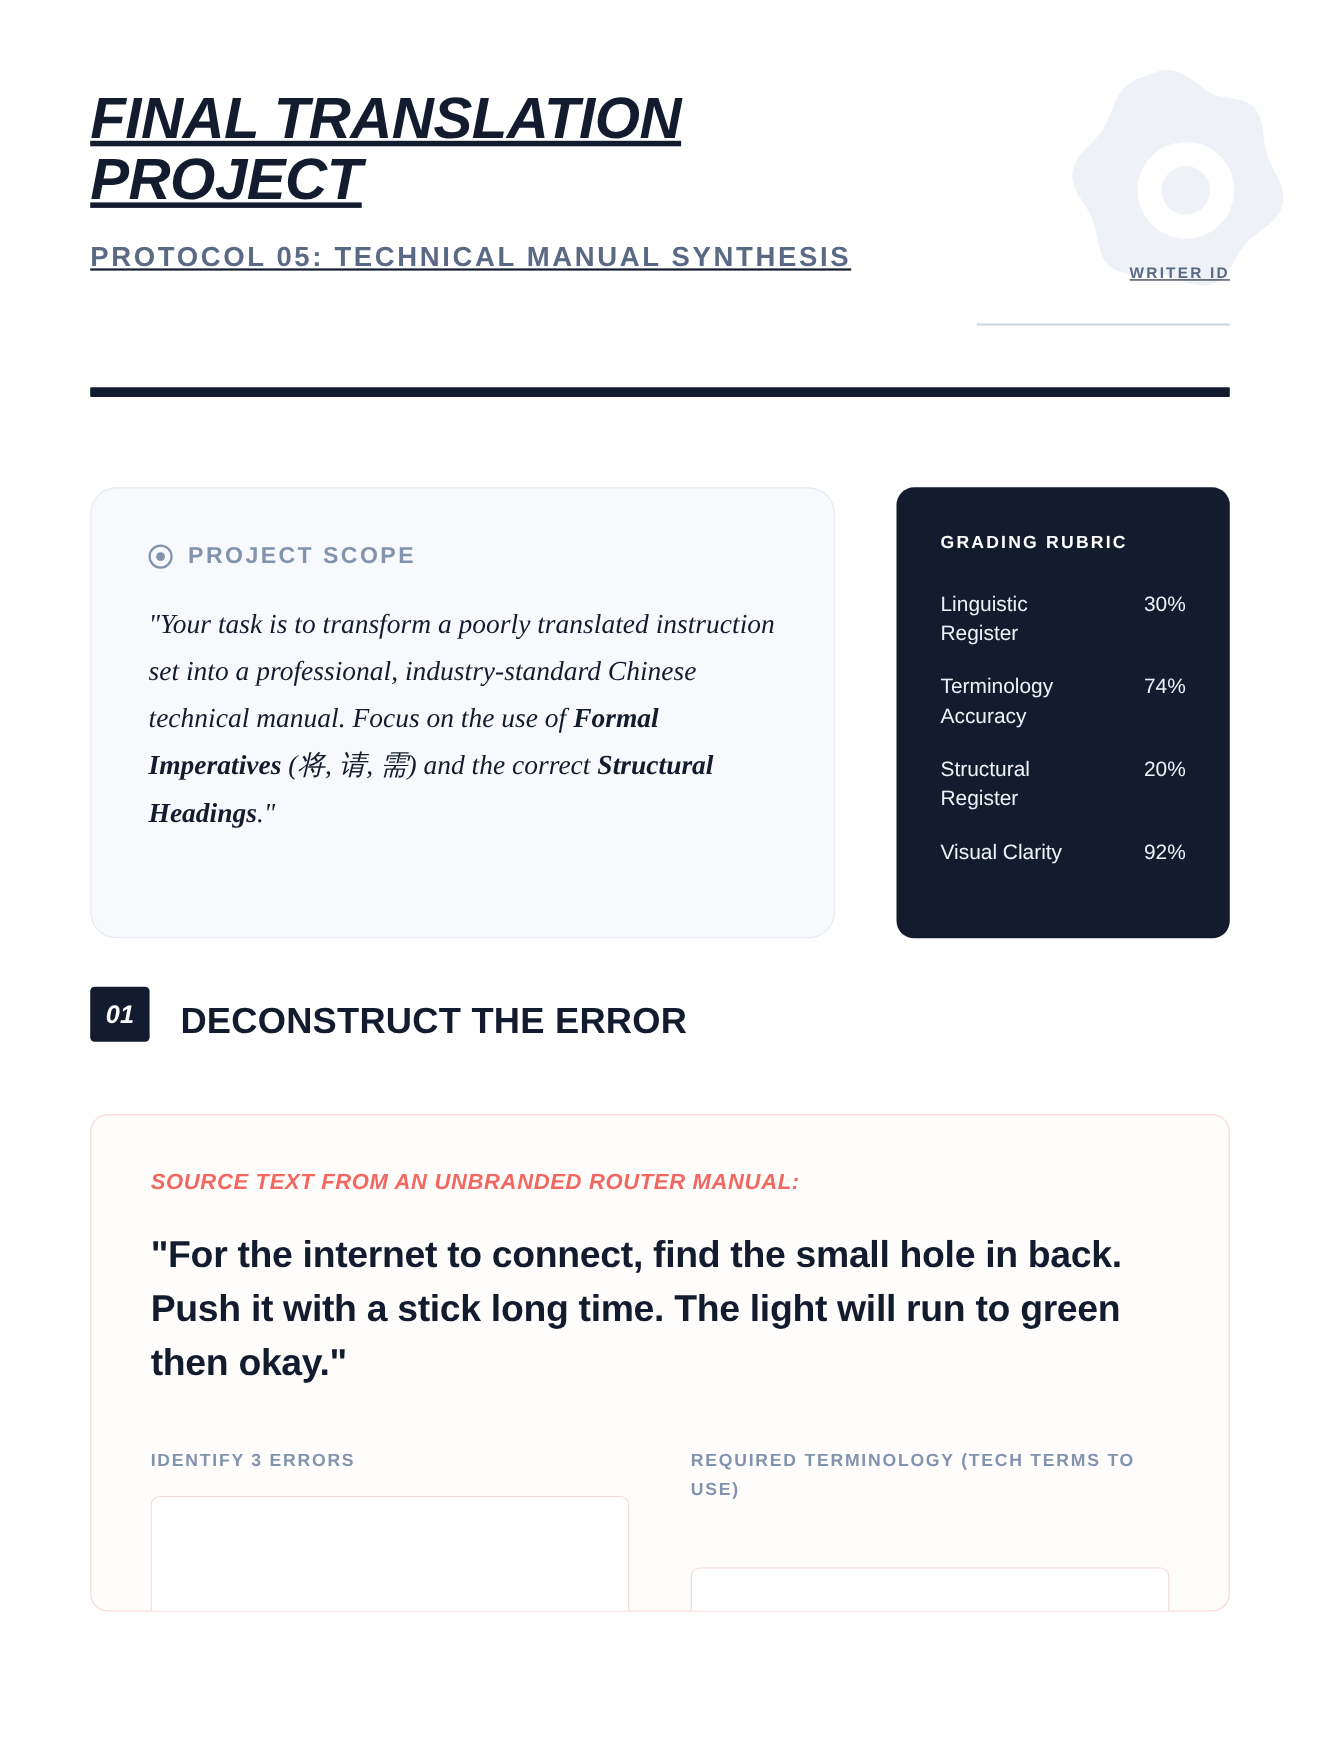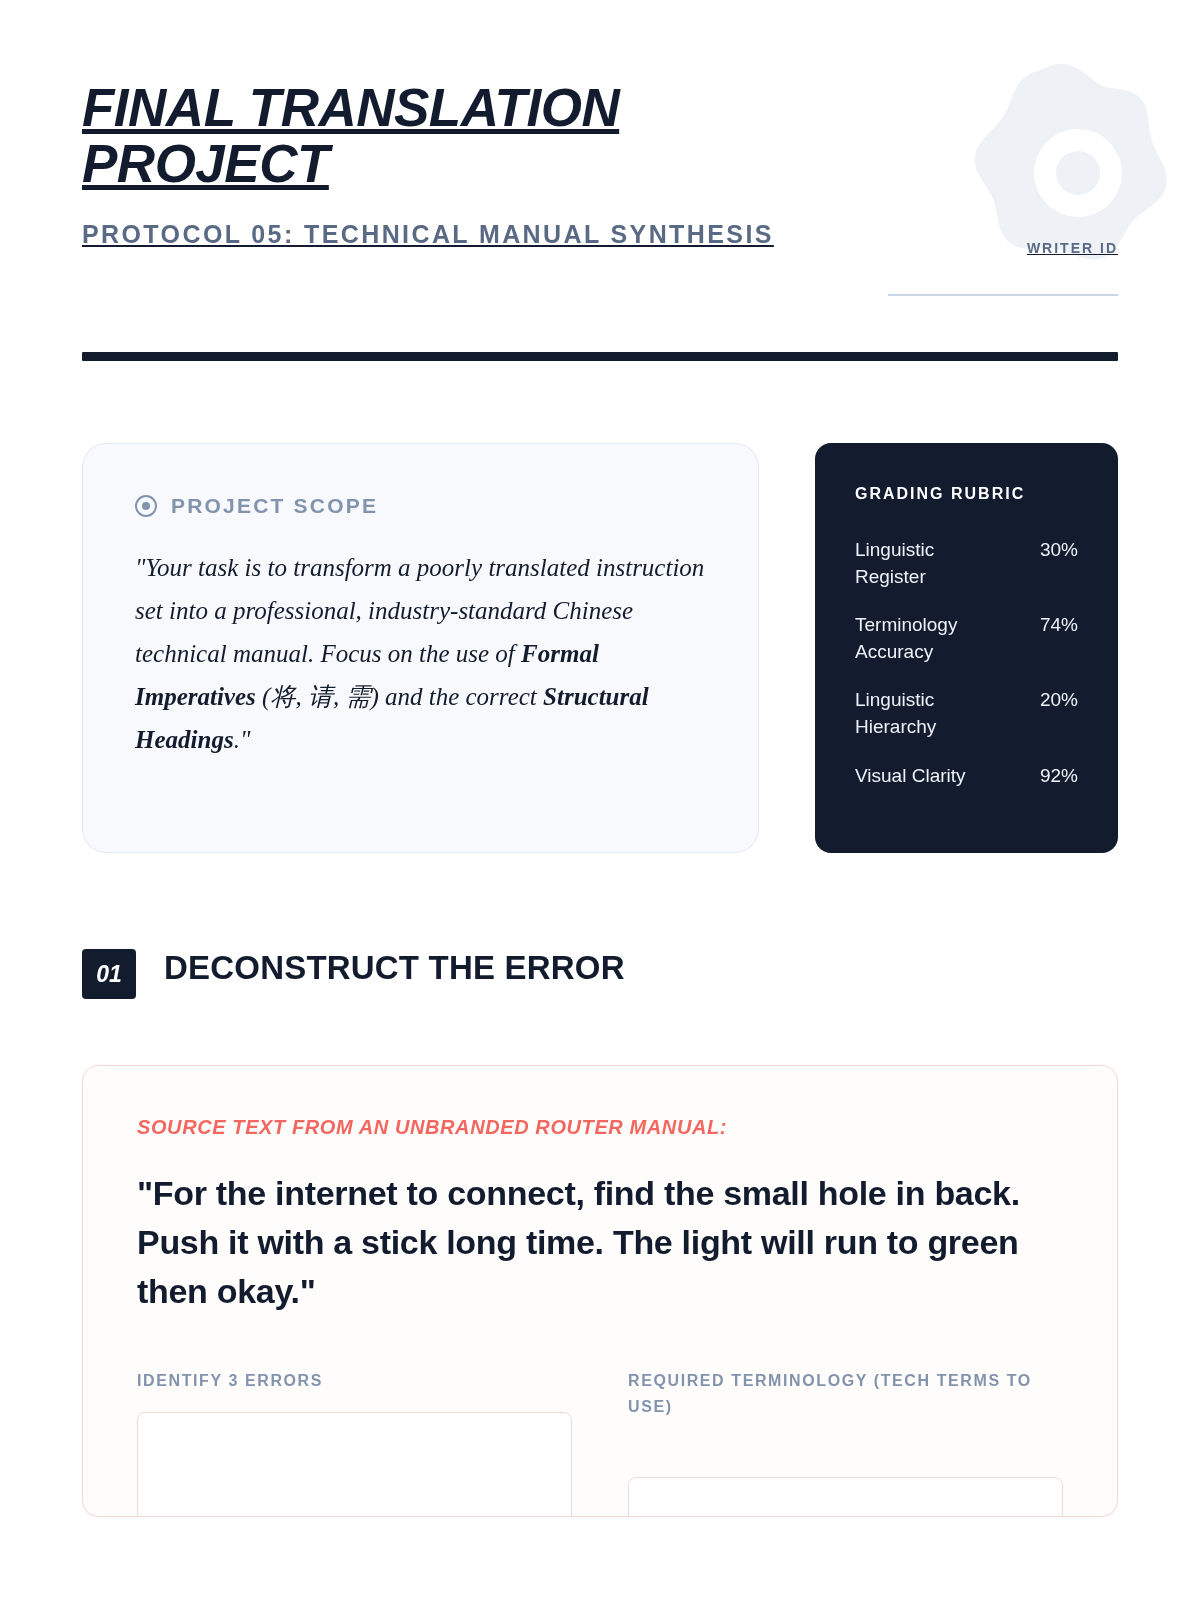--- a/index.html
+++ b/index.html
@@ -160,23 +160,23 @@
     margin-bottom: 22px;
     font-size: 19px;
     line-height: 1.4;
     color: #eef2f8;
   }
   .rubric-row .name { max-width: 150px; }
   .rubric-row .val { white-space: nowrap; }
 
   
   .section-head {
-    margin-top: 96px;
-    display: flex;
-    align-items: flex-start;
+    margin-top: 44px;
+    display: flex;
+    align-items: flex-end;
     gap: 28px;
   }
   .step-badge {
     width: 54px; height: 50px;
     background: #131c2e;
     color: #ffffff;
     border-radius: 4px;
     display: flex;
     align-items: center;
     justify-content: center;
@@ -280,21 +280,21 @@
 
       <div class="rubric-row">
         <span class="name">Linguistic Register</span>
         <span class="val">30%</span>
       </div>
       <div class="rubric-row">
         <span class="name">Terminology Accuracy</span>
         <span class="val">74%</span>
       </div>
       <div class="rubric-row">
-        <span class="name">Linguistic Hierarchy</span>
+        <span class="name">Structural Register</span>
         <span class="val">20%</span>
       </div>
       <div class="rubric-row">
         <span class="name">Visual Clarity</span>
         <span class="val">92%</span>
       </div>
     </div>
   </div>
 
   <div class="section-head">

